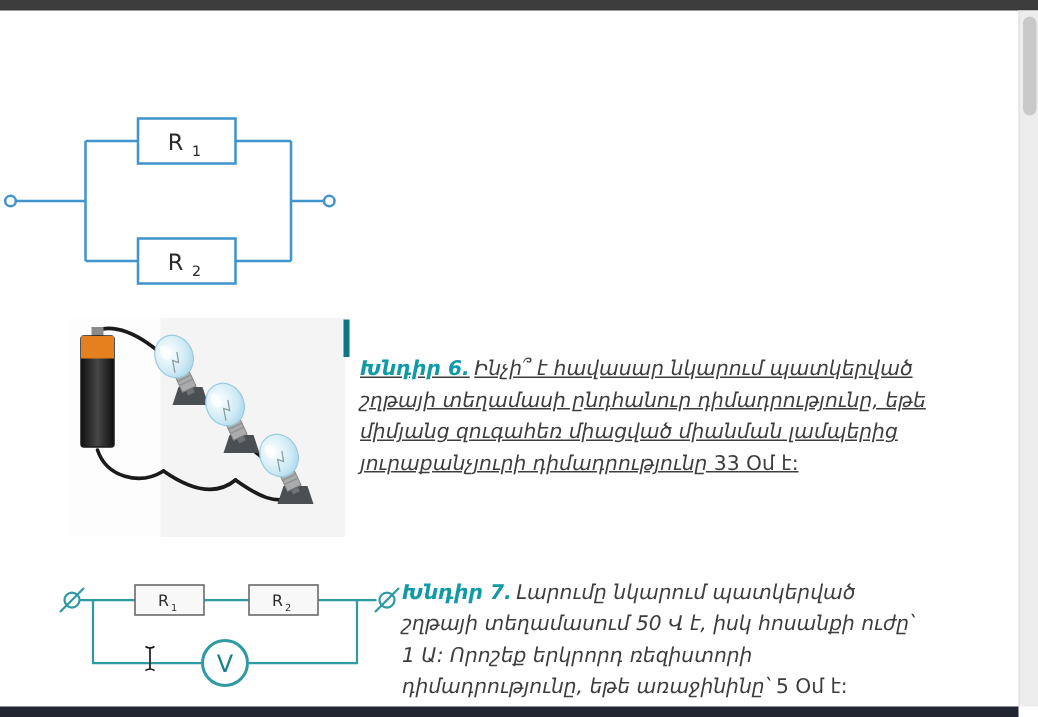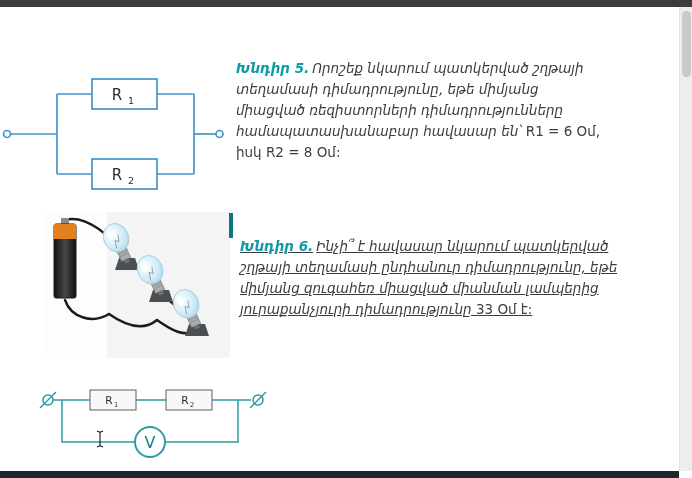--- a/index.html
+++ b/index.html
@@ -59,23 +59,20 @@
       <circle cx="217.5" cy="62" r="3.5" fill="#fff"></circle>
       <rect x="90" y="7" width="65" height="30" fill="#fff"></rect>
       <rect x="90" y="87" width="65" height="30" fill="#fff"></rect>
     </g>
     <text x="115" y="28" font-size="15" fill="#2b2b2b" text-anchor="middle">R</text>
     <text x="126" y="32" font-size="9.5" fill="#2b2b2b">1</text>
     <text x="115" y="108" font-size="15" fill="#2b2b2b" text-anchor="middle">R</text>
     <text x="126" y="112" font-size="9.5" fill="#2b2b2b">2</text>
   </svg>
 
-  <p class="problem-text text5">
-    <span class="label">Խնդիր 5.</span><span>Որոշեք նկարում պատկերված շղթայի տեղամասի դիմադրությունը, եթե միմյանց միացված ռեզիստորների դիմադրությունները համապատասխանաբար հավասար են՝ </span><span class="formula">R1 = 6 Օմ, իսկ R2 = 8 Օմ:</span>
-  </p>
 
   <svg class="image6" viewBox="0 0 185 146">
     <defs>
       <radialGradient id="bulbG" cx="40%" cy="35%" r="75%">
         <stop offset="0" stop-color="#ffffff"></stop>
         <stop offset="0.65" stop-color="#cdeaf5"></stop>
         <stop offset="1" stop-color="#a4d2e5"></stop>
       </radialGradient>
       <linearGradient id="batG" x1="0" y1="0" x2="1" y2="0">
         <stop offset="0" stop-color="#121212"></stop>
@@ -164,19 +161,22 @@
     <text x="147" y="20" font-size="10.5" fill="#2b2b2b" text-anchor="middle">R</text>
     <text x="152" y="23" font-size="6.5" fill="#2b2b2b">2</text>
     <text x="112" y="64" font-size="16" fill="#17818a" text-anchor="middle">V</text>
     <g stroke="#111" stroke-width="1.1" fill="none">
       <line x1="62" y1="48" x2="62" y2="62"></line>
       <path d="M59,47 q3,2 6,0"></path>
       <path d="M59,63 q3,-2 6,0"></path>
     </g>
   </svg>
 
+  <p class="problem-text text7">
+    <span class="label">Խնդիր 7.</span><span>Լարումը նկարում պատկերված շղթայի տեղամասում 50 Վ է, իսկ հոսանքի ուժը՝ 1 Ա: Որոշեք երկրորդ ռեզիստորի դիմադրությունը, եթե առաջինինը՝ </span><span class="formula">5 Օմ է:</span>
+  </p>
 
   <div class="scrollbar">
     <div class="scrollbar-thumb"></div>
   </div>
   <div class="bottom-bar"></div>
 
 </div>
 
 </body></html>

